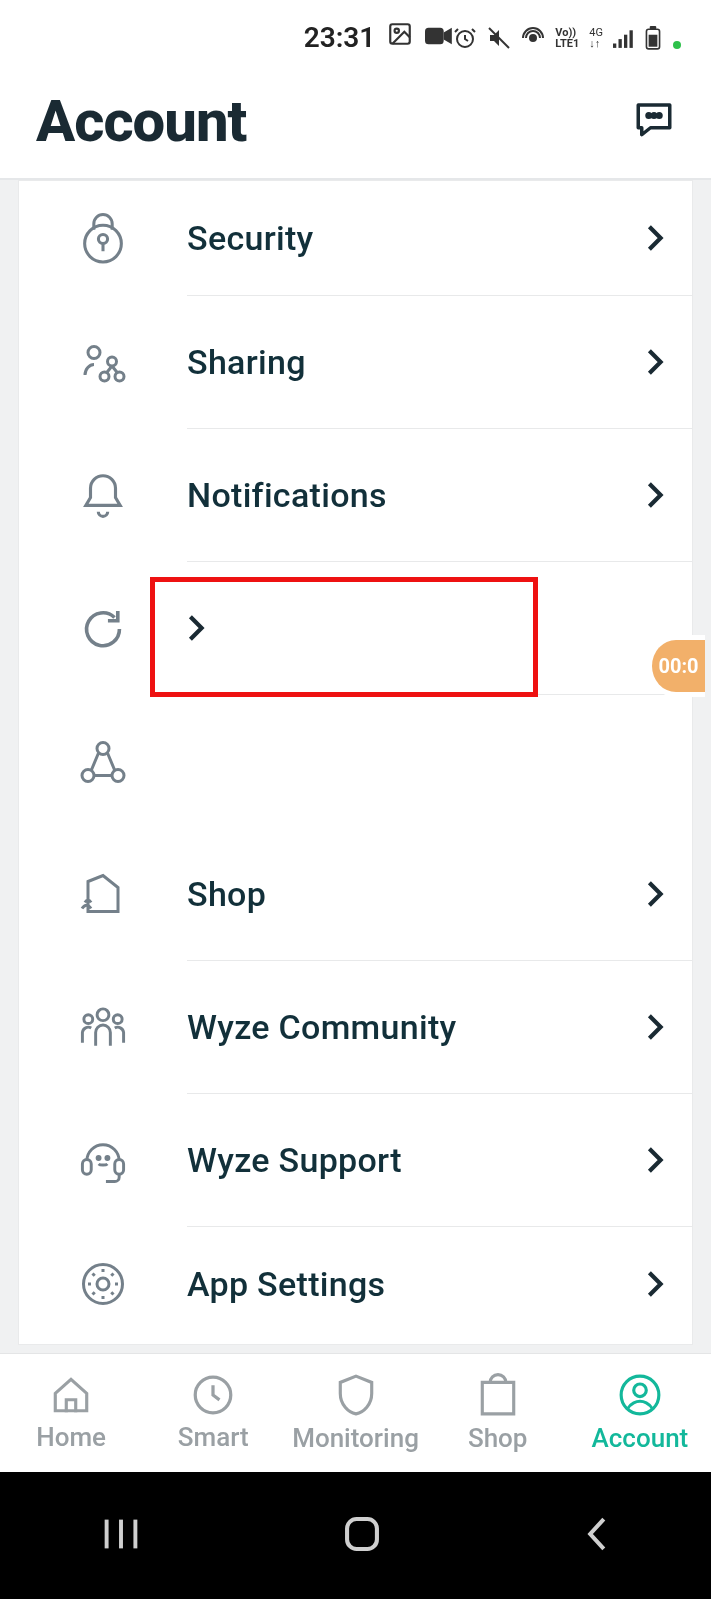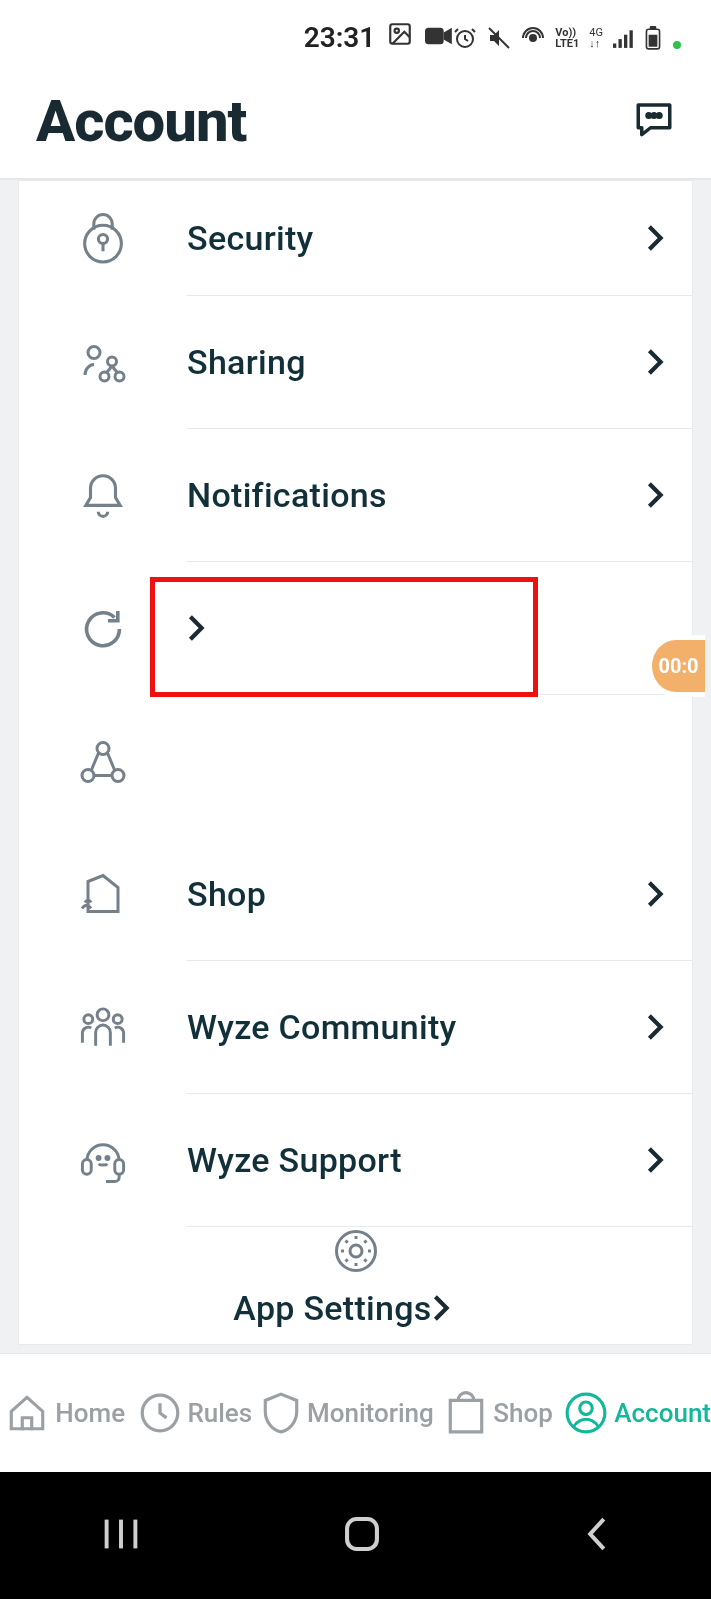--- a/index.html
+++ b/index.html
@@ -18,21 +18,21 @@
   .row { display:flex; align-items:center; height:133px; position:relative; }
   .row-icon { width:168px; display:flex; justify-content:center; align-items:center; }
   .row-body { flex:1; display:flex; align-items:center; justify-content:space-between; height:100%; border-bottom:1px solid #e8e9ea; padding-right:28px; }
   .row:first-child .row-body { border-top:none; }
   .row-label { font-size:34px; color:#12303a; font-weight:500; letter-spacing:0.3px; }
   .chevron svg { display:block; }
 
   .highlight-box { position:absolute; left:150px; top:577px; width:388px; height:120px; border:5px solid #e11; pointer-events:none; }
 
   .bottom-nav { height:119px; border-top:1px solid #e4e5e6; display:flex; }
-  .nav-item { flex:1; display:flex; flex-direction:row; align-items:center; justify-content:center; gap:6px; color:#9aa0a4; }
+  .nav-item { flex:1; display:flex; flex-direction:column; align-items:center; justify-content:center; gap:6px; color:#9aa0a4; }
   .nav-item.active { color:#13b89b; }
   .nav-label { font-size:26px; font-weight:500; }
 
   .sys-nav { height:127px; background:#000; display:flex; align-items:center; justify-content:space-around; }
 
   .floating-badge { position:absolute; right:6px; top:635px; width:58px; height:62px; border-radius:50% 0 0 50%; background:#f2b06a; display:flex; align-items:center; justify-content:center; color:#fff; font-weight:700; font-size:20px; overflow:hidden; border:5px solid #fff; border-right:none; }
 
   body { position:relative; }
 </style>
 </head>
@@ -248,21 +248,21 @@
       <div class="row-body">
         <span class="row-label">Wyze Support</span>
         <span class="chevron">
             <svg width="18" height="28" viewBox="0 0 12 20" fill="none" stroke="#1a2a33" stroke-width="3">
               <path d="M2 2l8 8-8 8"></path>
             </svg>
           </span>
       </div>
     </div>
 
-    <div class="row" style="height:113px;flex-direction:column;">
+    <div class="row" style="height:113px;">
       <div class="row-icon">
         <svg width="48" height="48" viewBox="0 0 32 32" fill="none" stroke="#74808a" stroke-width="2">
             <circle cx="16" cy="16" r="13"></circle>
             <circle cx="16" cy="16" r="4"></circle>
             <path d="M16 8v-2M16 26v-2M8 16h-2M26 16h-2M10.5 10.5L9 9M21.5 21.5L23 23M21.5 10.5L23 9M10.5 21.5L9 23"></path>
           </svg>
       </div>
       <div class="row-body" style="border-bottom:none;">
         <span class="row-label">App Settings</span>
         <span class="chevron">
@@ -288,21 +288,21 @@
         <path d="M4 12L14 3l10 9v11H4z"></path>
         <path d="M11 24v-8h6v8"></path>
       </svg>
     <span class="nav-label">Home</span>
   </div>
   <div class="nav-item">
     <svg width="42" height="42" viewBox="0 0 26 26" fill="none" stroke="#9aa0a4" stroke-width="2">
         <circle cx="13" cy="13" r="11"></circle>
         <path d="M13 7v6l4 3"></path>
       </svg>
-    <span class="nav-label">Rules</span>
+    <span class="nav-label">Smart</span>
   </div>
   <div class="nav-item">
     <svg width="40" height="44" viewBox="0 0 24 28" fill="none" stroke="#9aa0a4" stroke-width="2">
         <path d="M12 2l10 4v7c0 7-5 12-10 13C7 25 2 20 2 13V6z"></path>
       </svg>
     <span class="nav-label">Monitoring</span>
   </div>
   <div class="nav-item">
     <svg width="42" height="44" viewBox="0 0 26 28" fill="none" stroke="#9aa0a4" stroke-width="2">
         <path d="M3 6h20v20H3z"></path>

